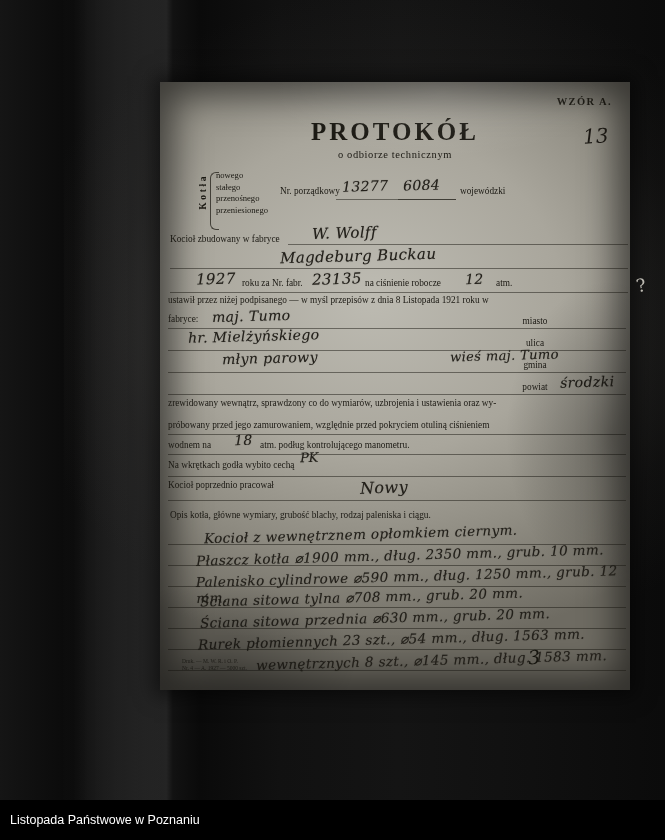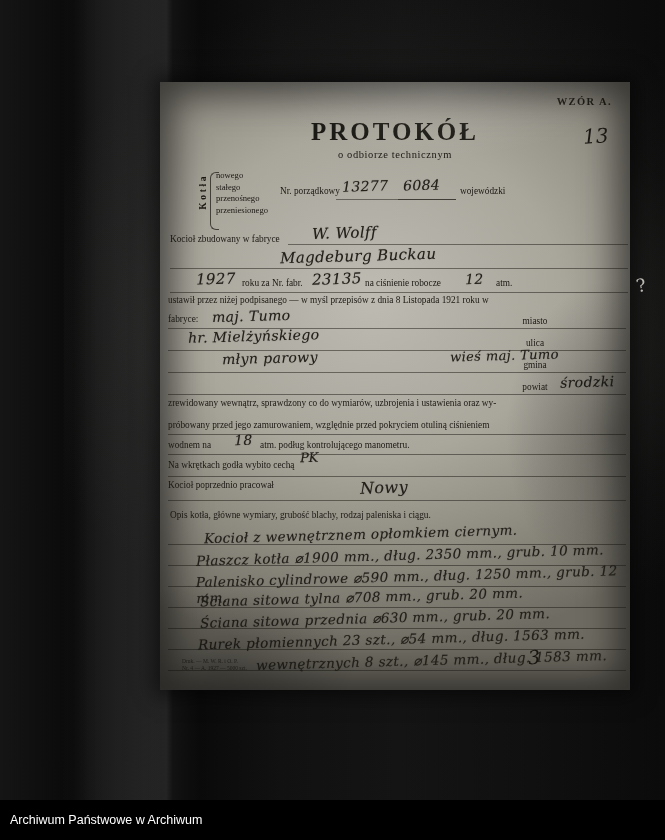--- a/index.html
+++ b/index.html
@@ -201,14 +201,14 @@
 
     <div class="pr printed" id="footerprint" style="white-space:pre-line;">Druk. — M. W. R. i O. P.
 Nr. 4 — A. 1927 — 5000 szt.</div>
     <div class="pr" id="botnum">3</div>
   </div>
 
   <div class="pr" id="margin-mark" style="left:636px;top:272px;font-family:'DejaVu Serif',serif;font-size:18px;color:#bdbab2;transform:rotate(-12deg);">?</div>
 </div>
 
 <div id="caption">
-  <span>Archiwum Państwowe w Archiwum</span>
+  <span>Listopada Państwowe w Poznaniu</span>
 </div>
 
 </body></html>

